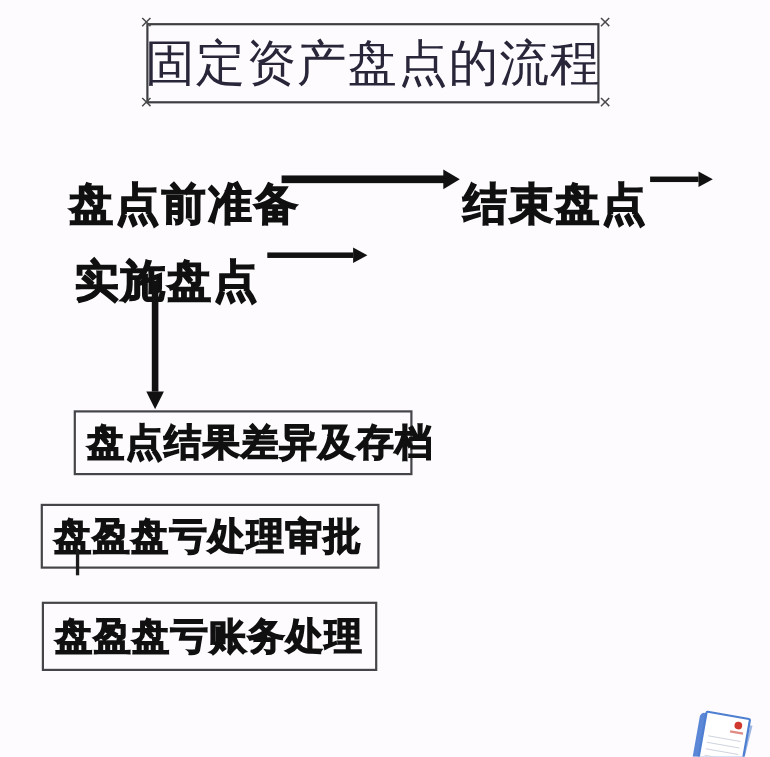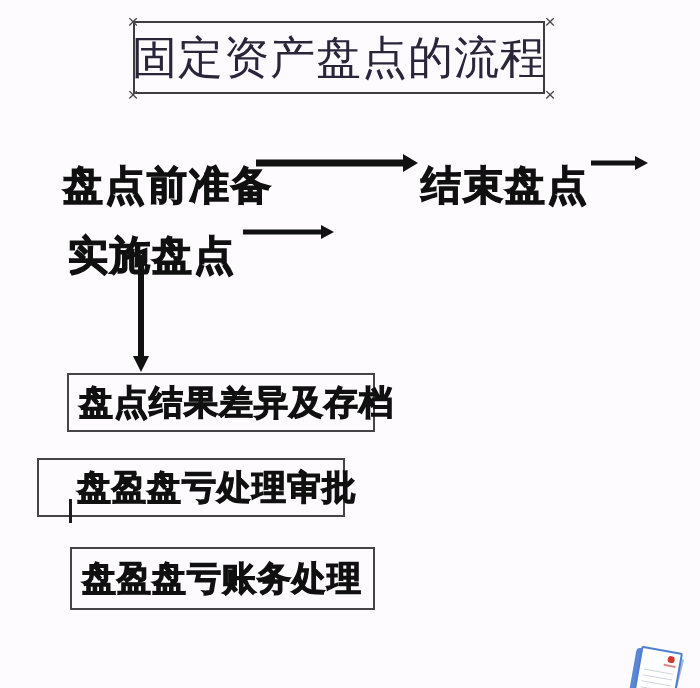--- a/index.html
+++ b/index.html
@@ -179,26 +179,26 @@
 
   <div class="v-arrow" style="left:133px; top:255px; width:16px; height:117px;">
     <span class="shaft" style="height:101px; width:6px;"></span>
     <span class="head" style="border-width:16px 8px 0 8px;"></span>
   </div>
 
   <div class="process-box" style="left:35px; top:373px; width:308px; height:59px;margin-left:32px;">
     <span class="box-label">盘点结果差异及存档</span>
   </div>
 
-  <div class="process-box" style="left:37px; top:458px; width:308px; height:59px;padding-left:28px;">
+  <div class="process-box" style="left:37px; top:458px; width:308px; height:59px;">
     <span class="box-label">盘盈盘亏处理审批</span>
   </div>
   <span class="tick-line" style="left:69px; top:499px; height:24px;"></span>
 
-  <div class="process-box" style="left:38px; top:547px; width:305px; height:63px;margin-left:32px;">
+  <div class="process-box" style="left:38px; top:547px; width:305px; height:63px;">
     <span class="box-label">盘盈盘亏账务处理</span>
   </div>
 
   <div class="doc-icon">
     <span class="doc-back"></span>
     <span class="doc-pen"></span>
     <span class="doc-page">
       <span class="doc-seal"></span>
       <span class="doc-seal-text"></span>
       <span class="doc-line" style="top:20px;"></span>

